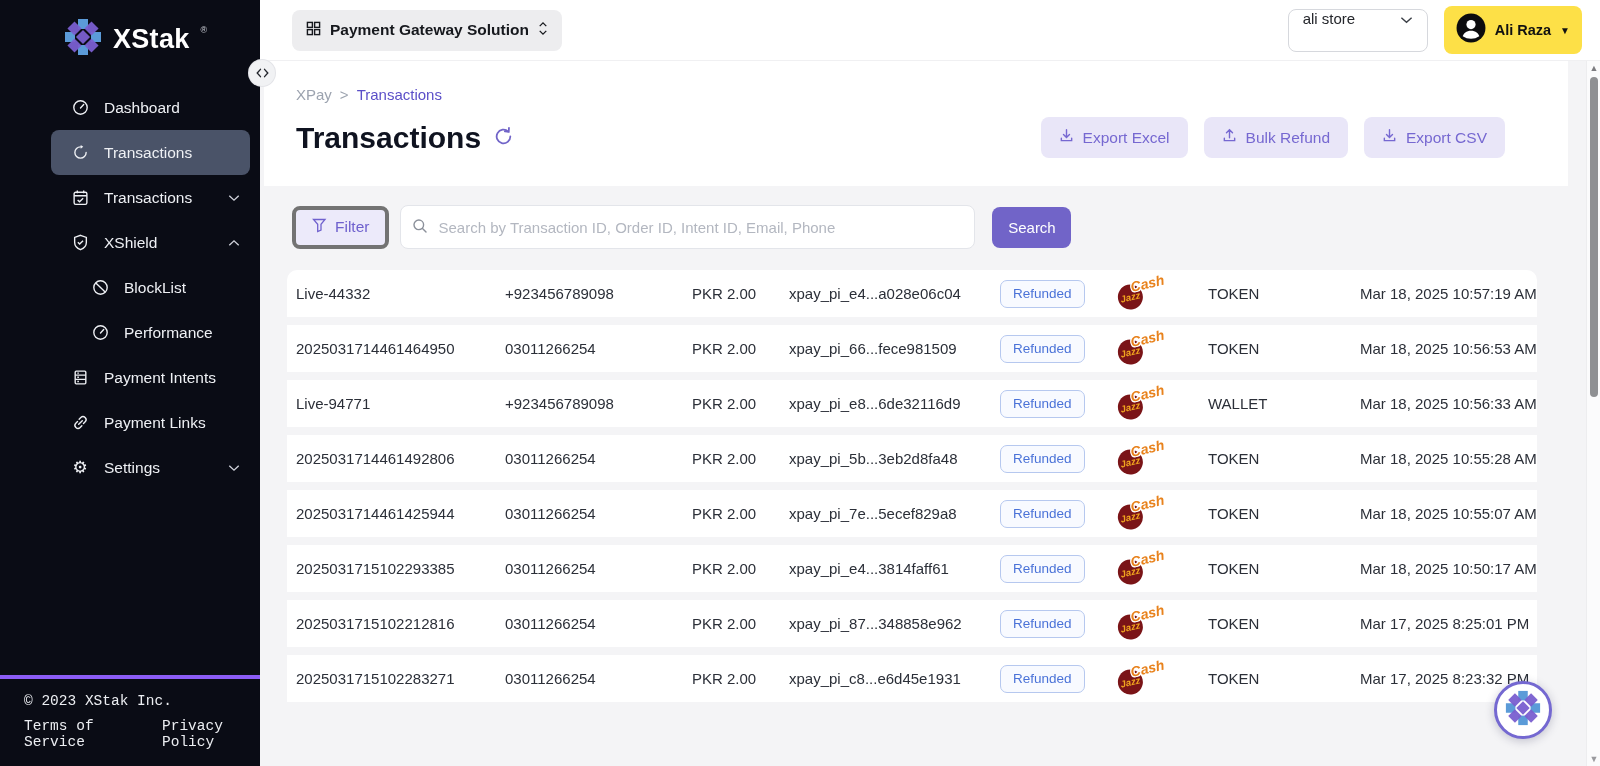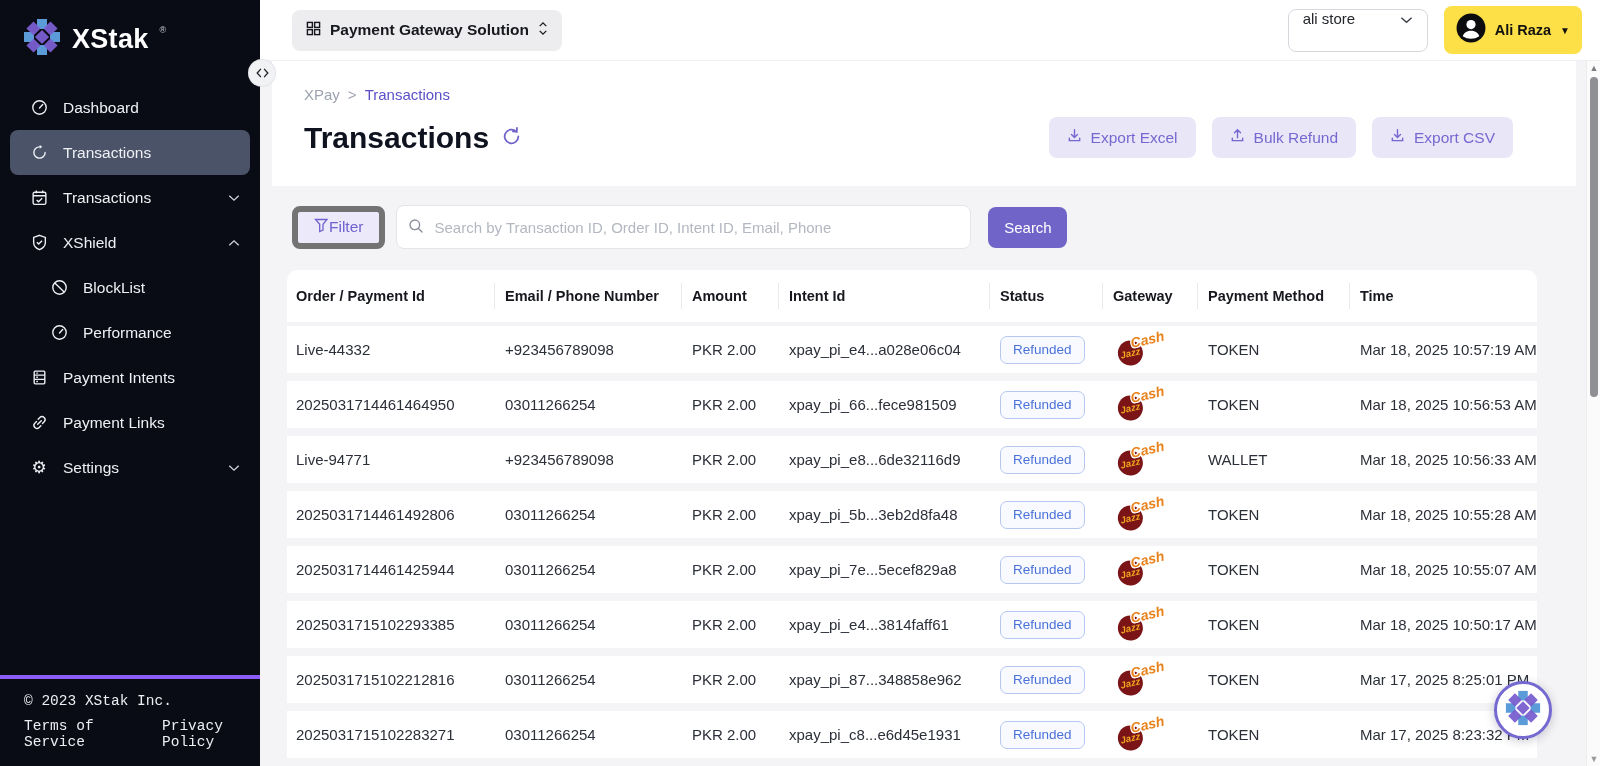--- a/index.html
+++ b/index.html
@@ -1,20 +1,20 @@
 <!DOCTYPE html>
 <html><head>
 <meta charset="utf-8">
 <style>
   * { box-sizing: border-box; margin: 0; padding: 0; }
   html,body { width:1600px; height:766px; overflow:hidden; }
   body { font-family:"Liberation Sans", sans-serif; background:#f4f4f6; position:relative; }
 
   
-  .sidebar { position:absolute; left:0; top:0; width:260px; height:766px; background:#0a0c15; color:#eceef2; z-index:30; }
+  .sidebar { position:absolute; left:0; top:0; width:260px; height:766px; background:#0a0c15; color:#eceef2; z-index:30;padding-left:41px; }
   .logo-row { display:flex; align-items:center; gap:10px; padding:17px 0 14px 22px; }
   .logo-text { font-size:27px; font-weight:700; color:#fff; letter-spacing:.3px; }
   .logo-tm { font-size:9px; color:#cfd2da; vertical-align:top; position:relative; top:-9px; left:1px; }
   .nav { padding-top:10px; }
   .nav-item { display:flex; align-items:center; gap:15px; height:45px; padding:0 20px 0 30px; font-size:15.5px; cursor:pointer; color:#eef0f4; position:relative; }
   .nav-item.active { background:#4a5368; margin:0 10px; padding:0 10px 0 20px; border-radius:8px; }
   .nav-item.sub { padding-left:50px; }
   .nav-item .nicon { width:18px; height:18px; display:flex; align-items:center; justify-content:center; flex-shrink:0; }
   .nav-item .chev { margin-left:auto; display:flex; }
   .gear-glyph { font-size:17px; line-height:1; }
@@ -29,35 +29,35 @@
   .topbar-right { margin-left:auto; display:flex; align-items:center; gap:16px; padding-right:18px; }
   .store-select { display:flex; justify-content:space-between; width:140px; height:43px; border:1px solid #d6d8dd; border-radius:8px; background:#fff; padding:0 14px; font-size:15px; color:#24262b; cursor:pointer; }
   .user-chip { display:flex; align-items:center; gap:9px; background:#fde047; border-radius:8px; padding:7px 12px; cursor:pointer; }
   .user-name { font-size:14.5px; font-weight:700; color:#111; }
   .caret-down { font-size:10px; color:#111; }
 
   
   .collapse-toggle { position:absolute; left:249px; top:60px; width:26px; height:26px; border-radius:50%; background:#f1f2f4; box-shadow:0 0 0 1px #e3e4e8; display:flex; align-items:center; justify-content:center; z-index:40; cursor:pointer; }
 
   
-  .content-white { position:absolute; left:272px; top:61px; width:1304px; height:125px; background:#fff; }
+  .content-white { position:absolute; left:264px; top:61px; width:1304px; height:125px; background:#fff; }
   .breadcrumb { display:flex; align-items:center; gap:8px; padding:25px 0 0 32px; font-size:15px; }
   .bc-parent { color:#9ca3af; cursor:pointer; }
   .bc-sep { color:#9ca3af; }
   .bc-current { color:#5b4fc8; font-weight:500; cursor:pointer; }
   .title-row { display:flex; align-items:center; padding:14px 63px 0 32px; }
   .page-title { font-size:30px; font-weight:700; color:#0f1320; }
   .refresh-btn { background:none; border:none; cursor:pointer; margin-left:12px; display:flex; padding:0; }
   .header-actions { margin-left:auto; display:flex; gap:16px; }
   .lav-btn { display:flex; align-items:center; gap:9px; background:#e9e6f8; color:#7668d1; border:none; border-radius:8px; padding:0 18px; height:41px; font-family:inherit; font-size:15.5px; cursor:pointer; }
 
   
   .content-gray { position:absolute; left:260px; top:186px; width:1340px; height:580px; background:#f4f4f6; }
   .filter-row { display:flex; align-items:center; padding:19px 0 0 32px; }
-  .filter-btn { display:flex; align-items:center; background:#eceafa; border:6px solid #737373; border-radius:8px; color:#6f61ce; height:43px; padding:0 16px; font-family:inherit; font-size:15.5px; cursor:pointer; }
+  .filter-btn { display:flex; align-items:center; gap:8px; background:#eceafa; border:4px solid #737373; border-radius:8px; color:#6f61ce; height:43px; padding:0 16px; font-family:inherit; font-size:15.5px; cursor:pointer; }
   .search-wrap { position:relative; margin-left:11px; }
   .search-input { width:575px; height:44px; border:1px solid #e3e5ea; border-radius:8px; padding:0 14px 0 37px; font-family:inherit; font-size:15px; color:#374151; background:#fff; }
   .search-input::placeholder { color:#b3b7c0; }
   .search-icon-pos { position:absolute; left:12px; top:13px; }
   .search-btn { margin-left:17px; width:79px; height:41px; background:#7164c8; color:#fff; border:none; border-radius:8px; font-family:inherit; font-size:15px; cursor:pointer; }
 
   
   .table-panel { position:absolute; left:27px; top:84px; width:1250px; border-radius:10px 10px 0 0; overflow:hidden; }
   .thead { display:flex; align-items:center; background:#fff; height:52px; padding-left:9px; border-radius:10px 10px 0 0; margin-bottom:4px; }
   .cell { flex-shrink:0; position:relative; }
@@ -334,30 +334,20 @@
             <circle cx="6.8" cy="6.8" r="4.8"></circle>
             <path d="M10.5 10.5 L14 14" stroke-linecap="round"></path>
           </svg>
       </span>
       <input class="search-input" value="" placeholder="Search by Transaction ID, Order ID, Intent ID, Email, Phone" style="">
     </div>
     <button class="search-btn">Search</button>
   </div>
 
   <div class="table-panel">
-    <div class="thead">
-      <span class="cell col-order">Order / Payment Id</span>
-      <span class="cell col-email">Email / Phone Number</span>
-      <span class="cell col-amount">Amount</span>
-      <span class="cell col-intent">Intent Id</span>
-      <span class="cell col-status">Status</span>
-      <span class="cell col-gateway">Gateway</span>
-      <span class="cell col-method">Payment Method</span>
-      <span class="cell col-time">Time</span>
-    </div>
 
     <div class="trow">
       <span class="cell col-order">Live-44332</span>
       <span class="cell col-email">+923456789098</span>
       <span class="cell col-amount">PKR 2.00</span>
       <span class="cell col-intent">xpay_pi_e4...a028e06c04</span>
       <span class="cell col-status"><span class="badge-refunded">Refunded</span></span>
       <span class="cell col-gateway"><span class="jazzcash"><span class="jc-circle">Jazz</span><span class="jc-cash">Cash</span></span></span>
       <span class="cell col-method">TOKEN</span>
       <span class="cell col-time time-cell">Mar 18, 2025 10:57:19 AM</span>

